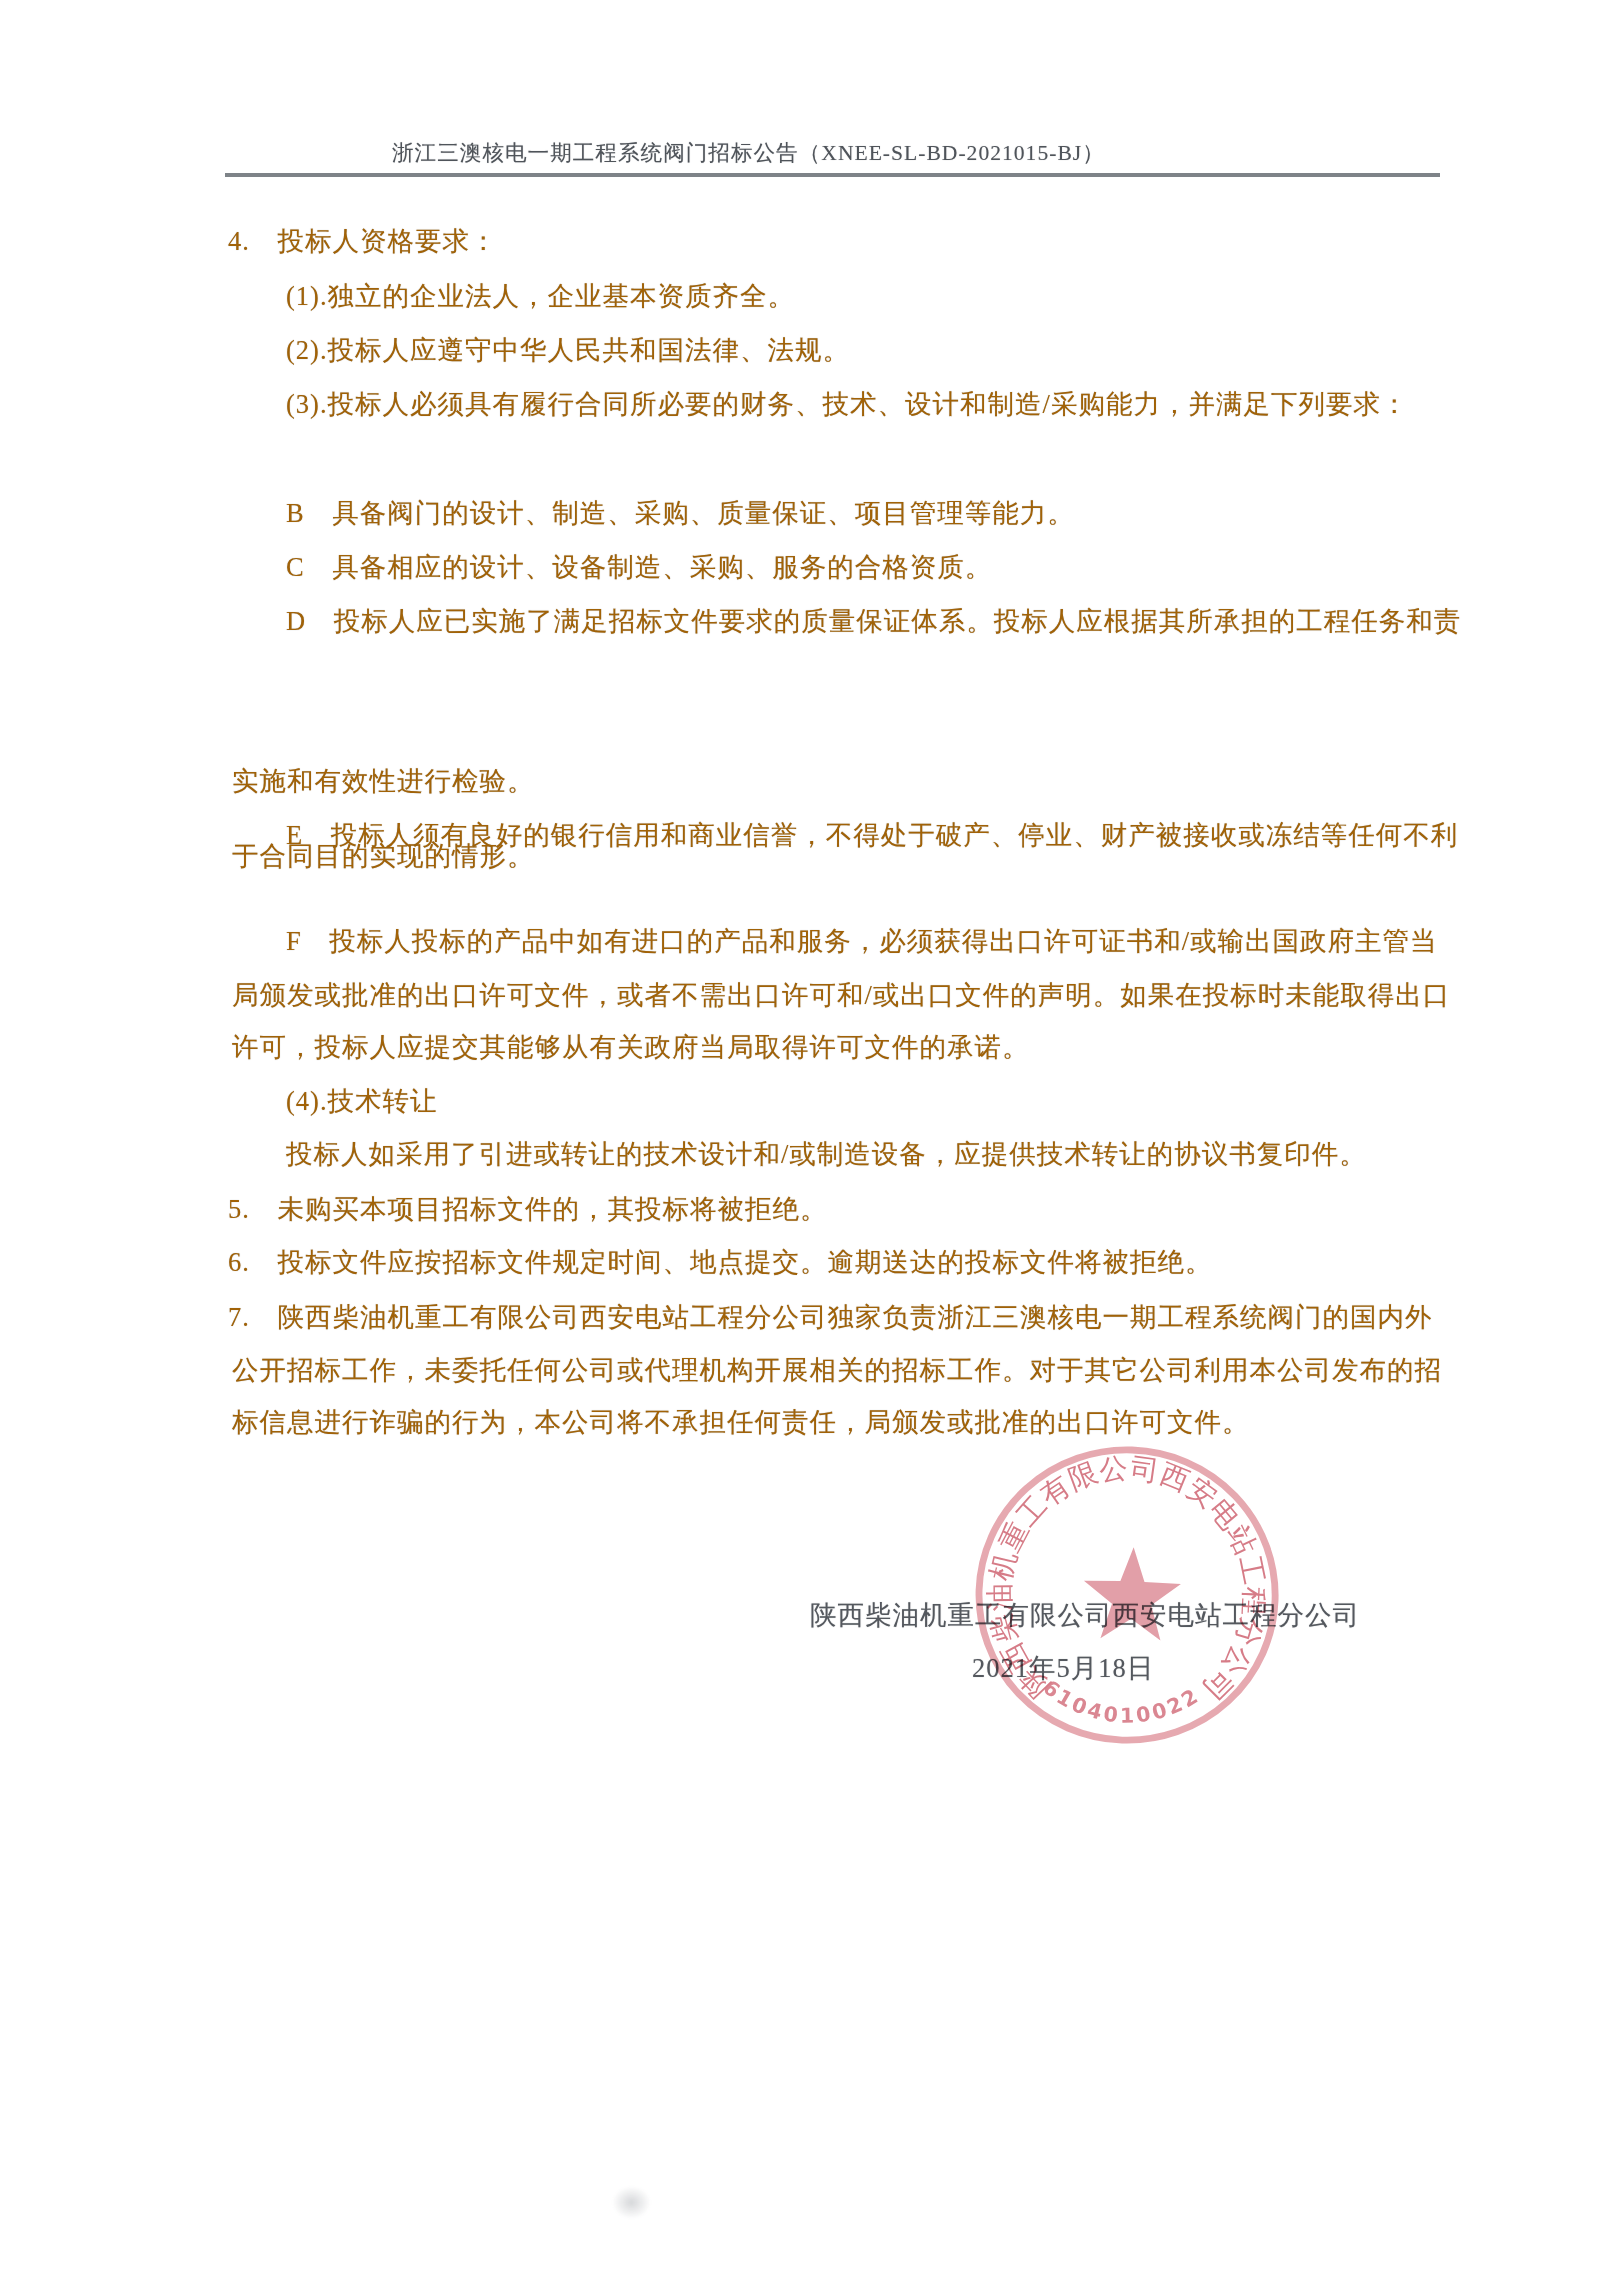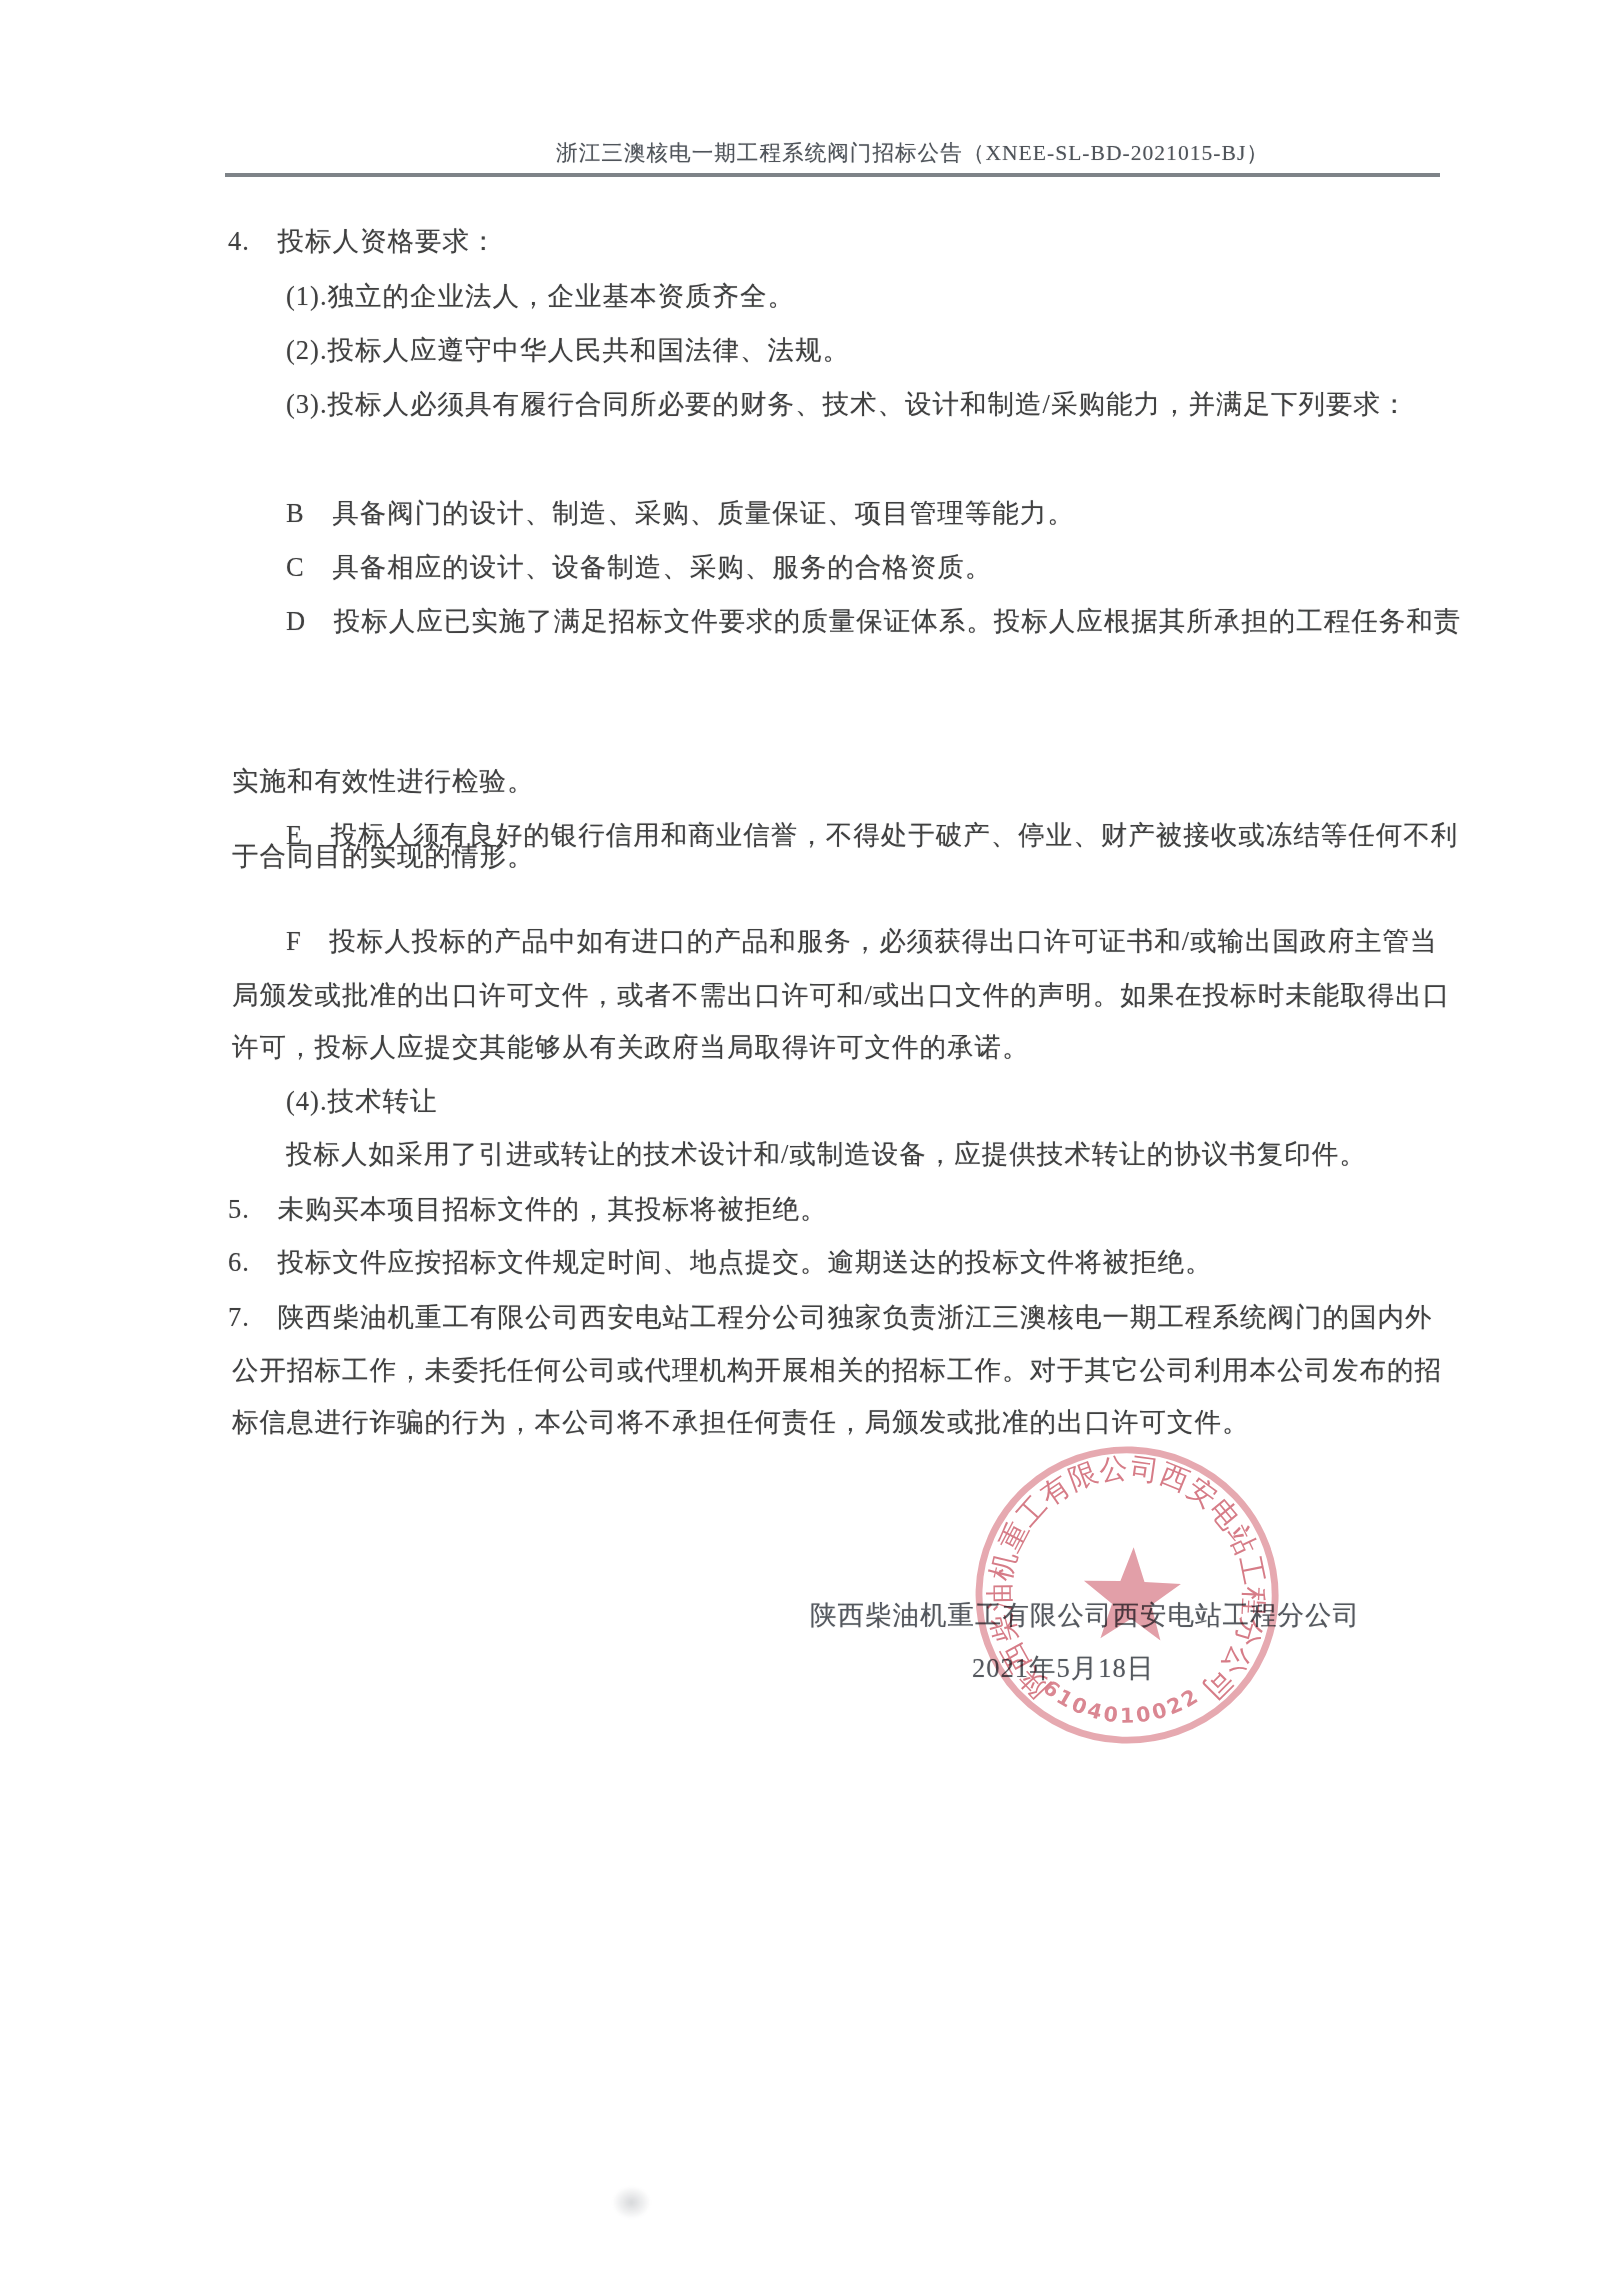--- a/index.html
+++ b/index.html
@@ -6,31 +6,31 @@
   .page{
     position:relative;
     width:1621px;height:2294px;
     background:#ffffff;
     margin:0 auto;
     overflow:hidden;
     font-family:"Liberation Serif","DejaVu Serif",serif;
   }
   .header-title{
     position:absolute;top:138px;left:392px;width:1041px;
-    text-align:center;font-size:21.6px;letter-spacing:1px;
+    text-align:left;font-size:21.6px;letter-spacing:1px;
     color:#4f545a;white-space:nowrap;
     text-shadow:0 0 1px rgba(84,88,94,.4);
   }
   .header-rule{
     position:absolute;left:225px;top:173px;width:1215px;height:3.9px;
     background:#7e8388;
   }
   .line{
     position:absolute;font-size:26.5px;letter-spacing:1px;line-height:33px;
-    color:#404040;white-space:nowrap;
+    color:#a16207;white-space:nowrap;
     text-shadow:0 0 1px rgba(84,88,94,.45);
   }
   .sig{position:absolute;font-size:26.5px;letter-spacing:1px;color:#54585e;
     white-space:nowrap;text-shadow:0 0 1px rgba(84,88,94,.45);}
   .sig-company{left:810px;top:1597px;}
   .sig-date{left:972px;top:1650px;}
   .stamp{
     position:absolute;left:970px;top:1445px;
     mix-blend-mode:multiply;opacity:.93;
     transform:rotate(2deg);

